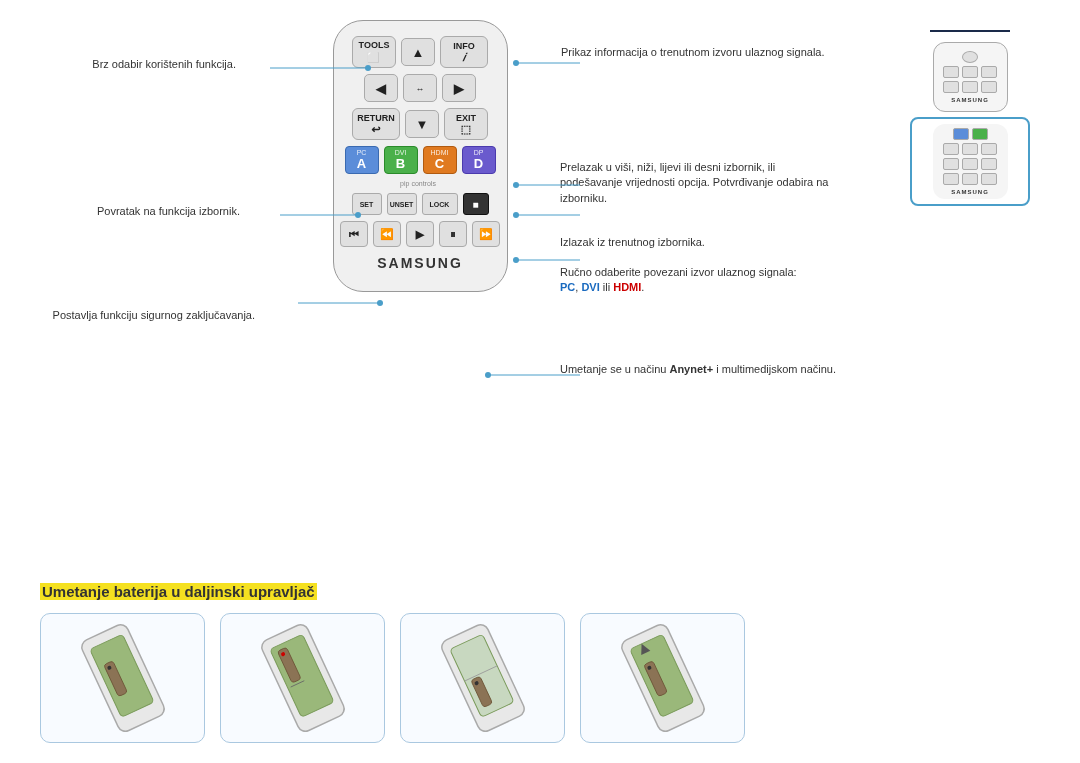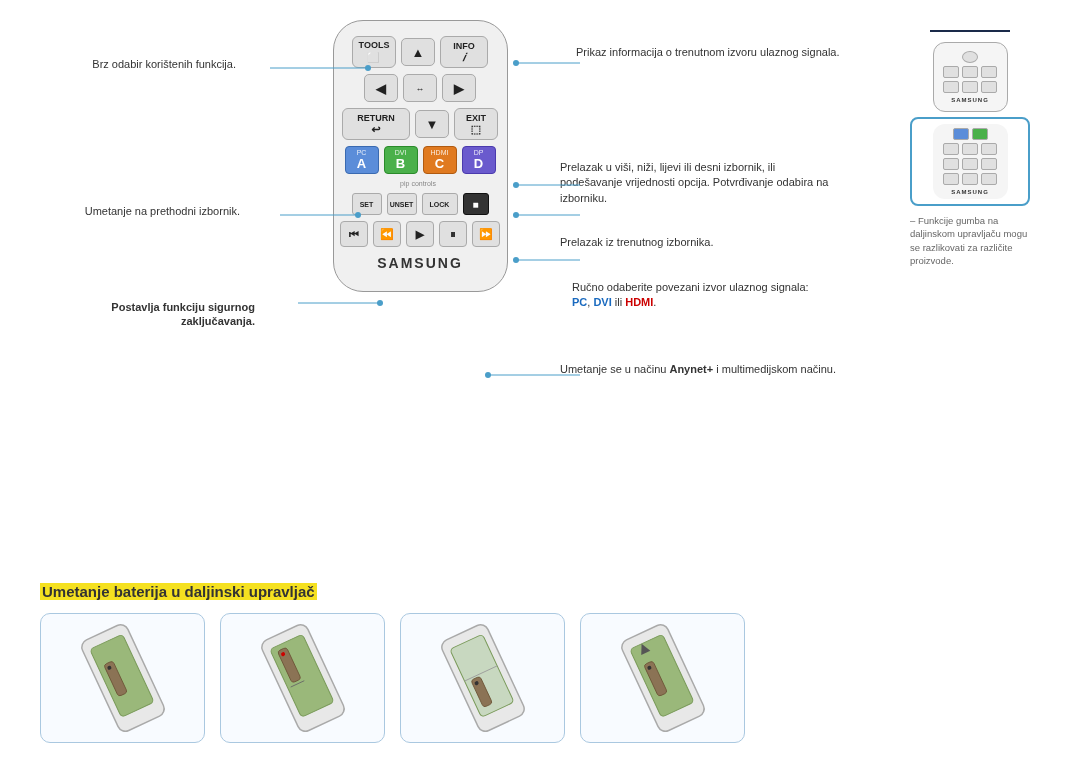--- a/index.html
+++ b/index.html
@@ -122,21 +122,21 @@
       font-size: 13px;
     }
 
     .btn-center {
       width: 34px;
       height: 28px;
       font-size: 9px;
     }
 
     .btn-return {
-      width: 68px;
+      width: 48px;
       height: 32px;
       flex-direction: column;
       font-size: 8px;
       border-radius: 6px;
     }
 
     .btn-exit {
       width: 44px;
       height: 32px;
       flex-direction: column;
@@ -365,24 +365,24 @@
       <circle cx="448" cy="355" r="3" fill="#4a9ec9"></circle>
     </svg>
 
     <div class="left-annotations">
 
       <div class="annotation" style="top:37px; left:16px; width:230px;">
         <span class="annotation-text" style="width:180px;">Brz odabir korištenih funkcija.</span>
       </div>
 
       <div class="annotation" style="top:184px; left:0; width:245px;">
-        <span class="annotation-text" style="width:200px;">Umetanje na prethodni izbornik.</span>
-      </div>
-
-      <div class="annotation" style="top:280px; left:0; width:260px;font-weight:bold;">
+        <span class="annotation-text" style="width:200px;">Povratak na funkcija izbornik.</span>
+      </div>
+
+      <div class="annotation" style="top:288px; left:0; width:260px;">
         <span class="annotation-text" style="width:215px;">Postavlja funkciju sigurnog zaključavanja.</span>
       </div>
     </div>
 
     <div class="remote-container">
       <div class="remote">
 
         <div class="remote-row">
           <div class="btn btn-tools">
             <span class="tools-label">TOOLS</span>
@@ -477,33 +477,33 @@
             <span>⏩</span>
           </div>
         </div>
 
         <div class="remote-brand">SAMSUNG</div>
       </div>
     </div>
 
     <div class="right-annotations">
 
-      <div class="right-annotation" style="top:25px; left:16px; width:280px;">
+      <div class="right-annotation" style="top:25px; left:1px; width:280px;">
         <span>Prikaz informacija o trenutnom izvoru ulaznog signala.</span>
       </div>
 
       <div class="right-annotation" style="top:140px; left:0; width:280px;">
         <span>Prelazak u viši, niži, lijevi ili desni izbornik, ili podešavanje vrijednosti opcija. Potvrđivanje odabira na izborniku.</span>
       </div>
 
       <div class="right-annotation" style="top:215px; left:0; width:280px;">
-        <span>Prelazak iz trenutnog izbornika.</span>
-      </div>
-
-      <div class="right-annotation" style="top:260px; left:0; width:280px;margin-left:12px;">
+        <span>Izlazak iz trenutnog izbornika.</span>
+      </div>
+
+      <div class="right-annotation" style="top:245px; left:0; width:280px;">
         <span>Ručno odaberite povezani izvor ulaznog signala:</span><br>
         <span class="highlight-pc">PC</span><span>, </span><span class="highlight-dvi">DVI</span><span> ili </span><span class="highlight-hdmi">HDMI</span><span>.</span>
       </div>
 
       <div class="right-annotation" style="top:342px; left:0; width:280px;">
         <span>Umetanje se u načinu </span><span style="font-weight:bold;text-align:right;">Anynet+</span><span> i multimedijskom načinu.</span>
       </div>
     </div>
 
     <div class="mini-remote-area">
@@ -546,24 +546,20 @@
             <div class="mini-row">
               <div class="mini-btn"></div>
               <div class="mini-btn"></div>
               <div class="mini-btn"></div>
             </div>
             <div class="mini-brand">SAMSUNG</div>
           </div>
         </div>
       </div>
 
-      <div class="note-text">
-        <span>–</span>
-        <span>Funkcije gumba na daljinskom upravljaču mogu se razlikovati za različite proizvode.</span>
-      </div>
     </div>
 
   </div>
 
   <div class="bottom-section">
     <div>
       <span class="section-title">Umetanje baterija u daljinski upravljač</span>
     </div>
 
     <div class="battery-images">

